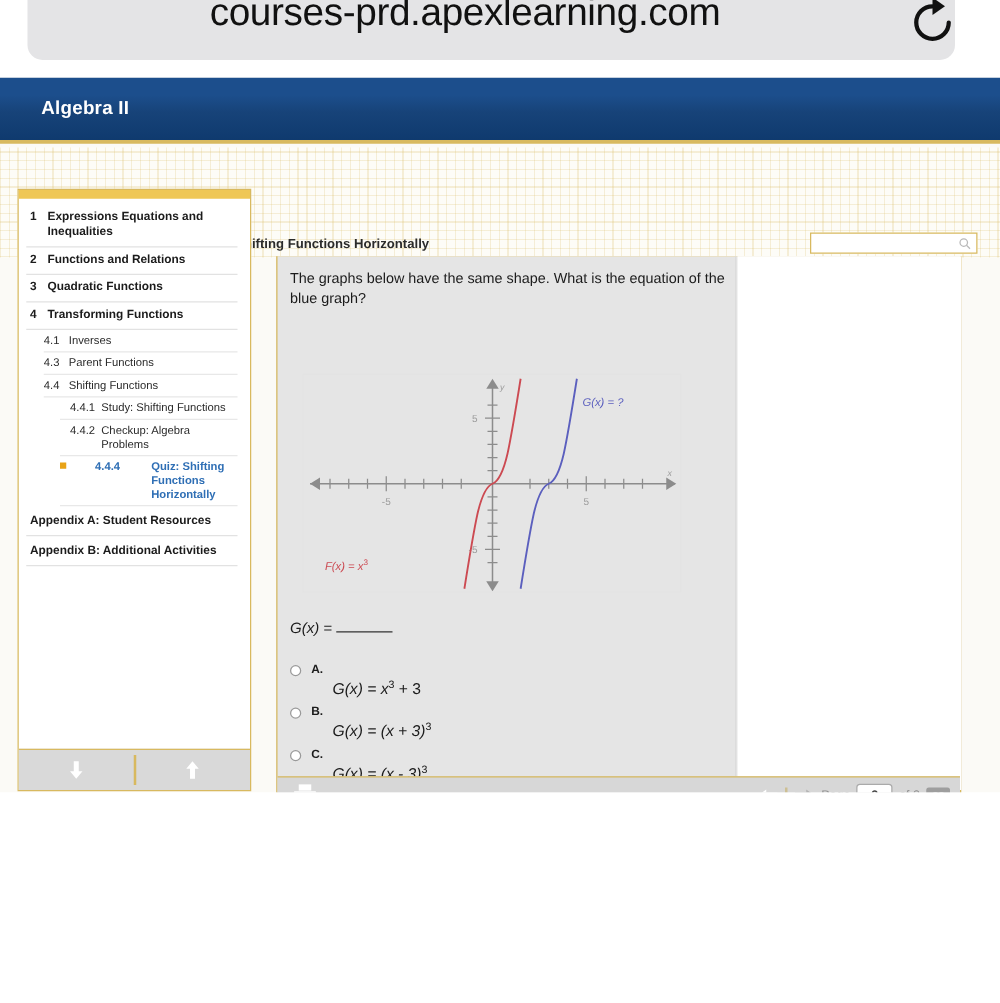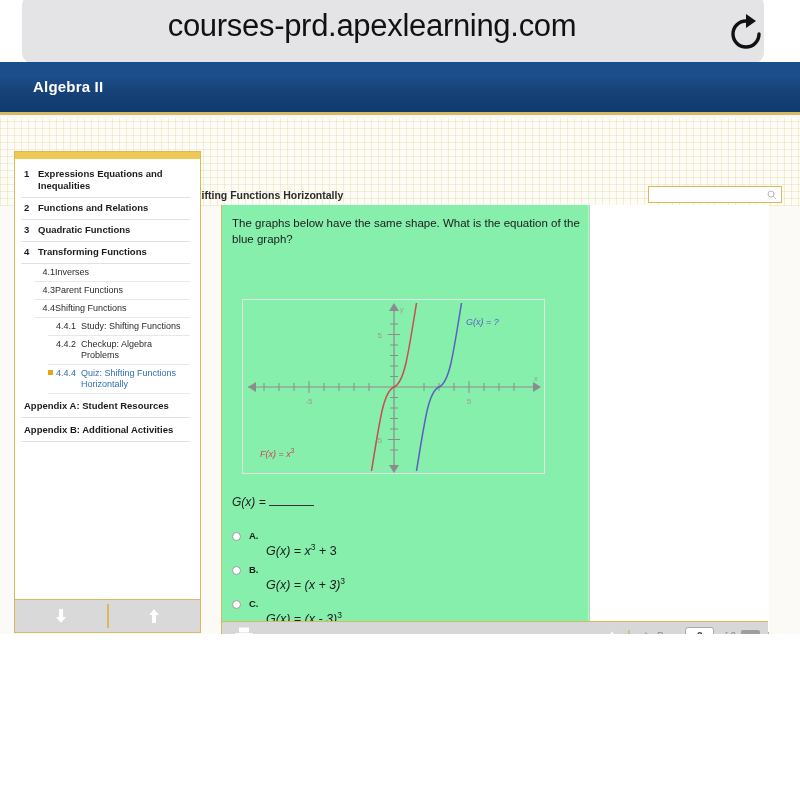--- a/index.html
+++ b/index.html
@@ -6,21 +6,21 @@
   * { box-sizing: border-box; margin: 0; padding: 0; }
   html, body {
     width: 800px; height: 802px;
     background: #ffffff;
     font-family: "Liberation Sans", sans-serif;
     overflow: hidden;
   }
 
   
   #browser-chrome {
-    position: absolute; left: 0; top: 16px; width: 800px; height: 75px;
+    position: absolute; left: 0; top: 0; width: 800px; height: 75px;
     background: #ffffff;
   }
   #url-bar {
     position: absolute; left: 22px; top: -22px; width: 742px; height: 70px;
     background: #e4e4e6;
     border-radius: 12px;
   }
   #url-text {
     position: absolute; left: 0; top: 14px; width: 700px;
     text-align: center;
@@ -122,39 +122,38 @@
     line-height: 12px;
   }
   .unit-row .num { width: 14px; flex: 0 0 14px; }
   .lesson-row {
     display: flex; align-items: flex-start;
     margin-left: 14px;
     padding: 3px 0 3px 0;
     border-bottom: 1px solid #e8e8e8;
     font-size: 9px; color: #2a2a2a;
     line-height: 11px;
-    text-align: right;
   }
   .lesson-row .num { width: 20px; flex: 0 0 20px; }
   .act-row {
     display: flex; align-items: flex-start;
     margin-left: 27px;
     padding: 3px 0 3px 0;
     border-bottom: 1px solid #e8e8e8;
     font-size: 9px; color: #2a2a2a;
     line-height: 11px;
   }
   .act-row .bullet {
     width: 8px; flex: 0 0 8px; padding-top: 2px;
   }
   .act-row .bullet i {
     display: block; width: 5px; height: 5px; background: #e8a317;
   }
   .act-row .num { width: 25px; flex: 0 0 25px; }
-  .act-row.active { color: #2f6fb5; font-weight: normal; }
+  .act-row.active { color: #2f6fb5; font-weight: bold; gap: 20px; }
   .act-row.active .num { color: #2f6fb5; }
   .appendix-row {
     padding: 6px 0 5px 3px;
     border-bottom: 1px solid #e2e2e2;
     font-size: 9.5px; font-weight: bold; color: #1b1b1b;
     line-height: 12px;
   }
   #toc-scroller {
     position: absolute; left: 0; bottom: 0; width: 185px; height: 33px;
     background: #d9d9d9;
@@ -163,21 +162,21 @@
   }
   .scroll-half {
     flex: 1 1 50%;
     display: flex; align-items: center; justify-content: center;
   }
   #scroll-divider { width: 2px; background: #d8b95f; margin: 4px 0; }
 
   
   #content-panel {
     position: absolute; left: 221px; top: 143px; width: 548px; height: 445px;
-    background: #86efac;
+    background: #e5e5e5;
     border: 1px solid #d8b95f;
     border-top: 0;
   }
   #content-left {
     position: absolute; left: 0; top: 0; width: 367px; height: 427px;
     border-right: 1px solid #dcdcdc;
     overflow: hidden;
   }
   #question-text {
     position: absolute; left: 10px; top: 10px; width: 348px;

